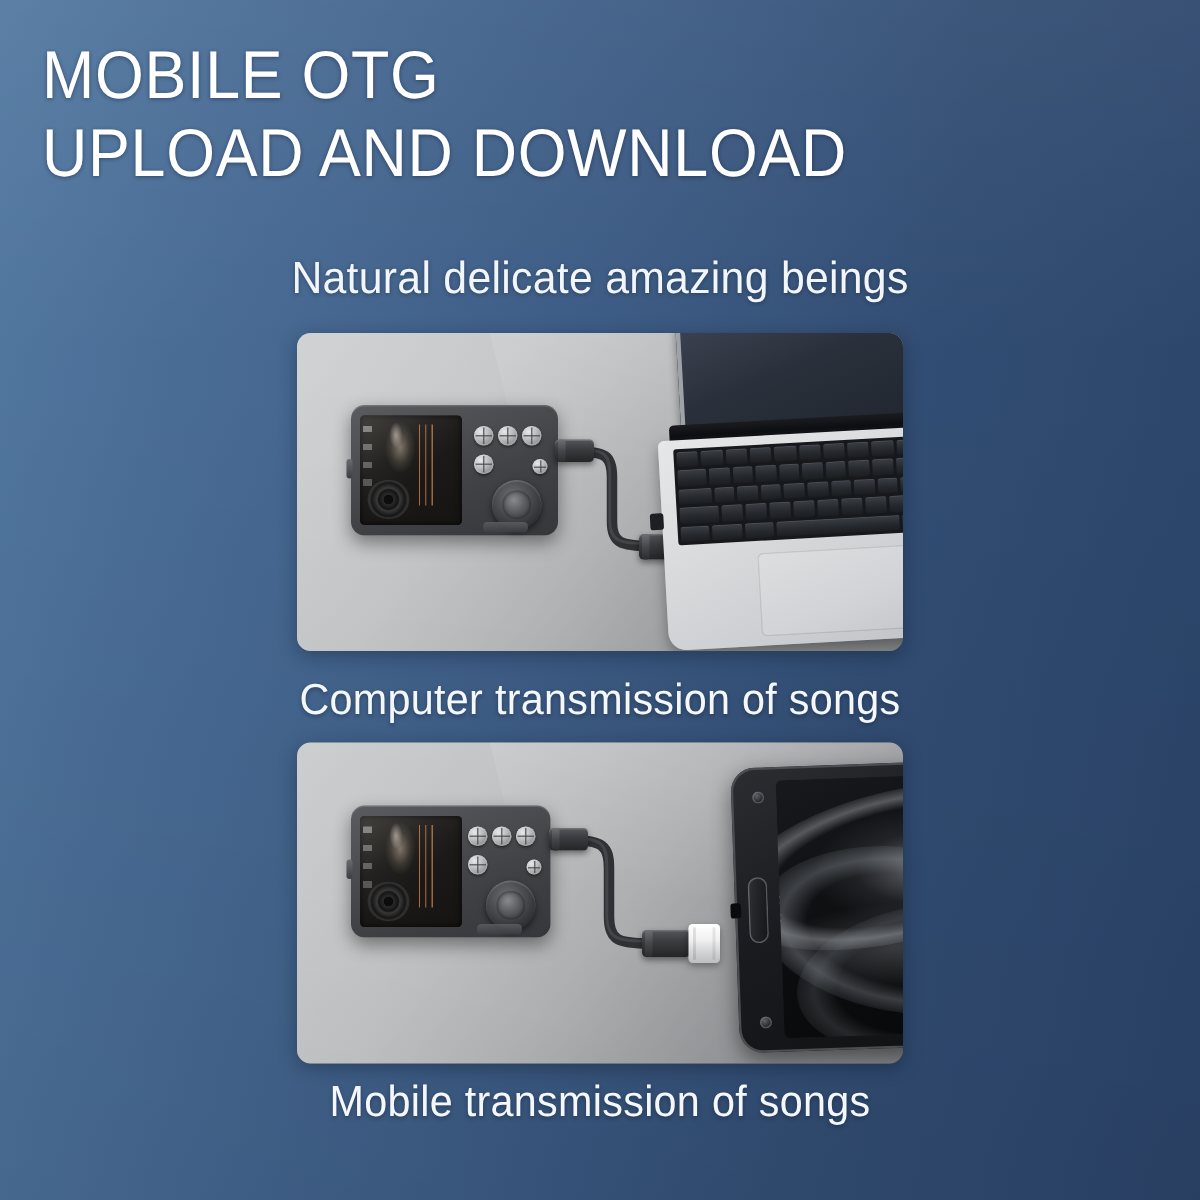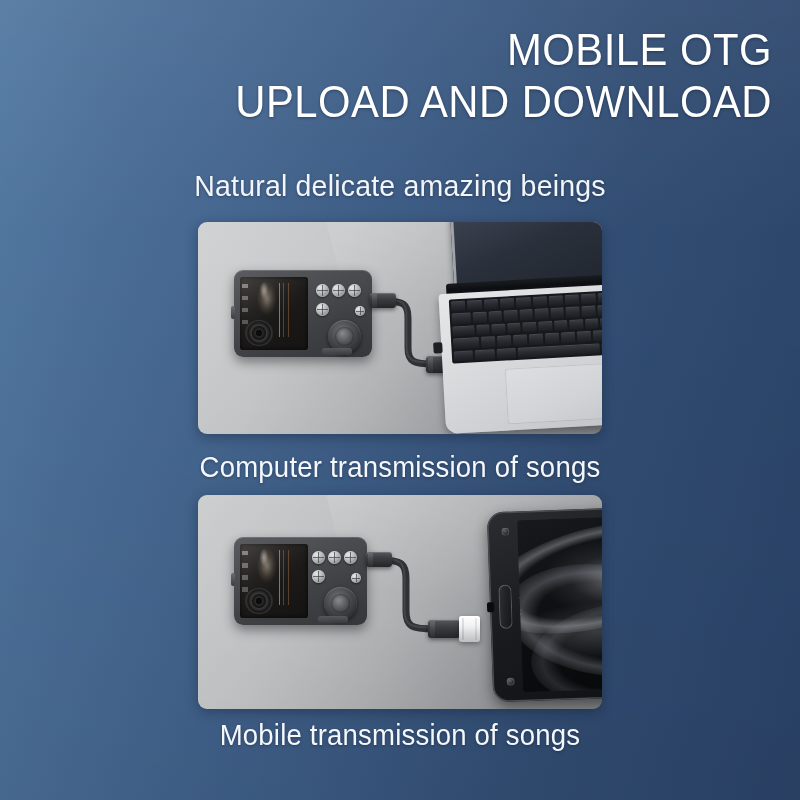--- a/index.html
+++ b/index.html
@@ -30,21 +30,21 @@
     background: linear-gradient(180deg, rgba(255,255,255,0.05) 0%, rgba(0,0,0,0) 30%, rgba(0,0,0,0.06) 100%);
     pointer-events: none;
   }
 
   
   .headline {
     position: absolute;
     top: 24px;
     left: 0;
     width: 800px;
-    text-align: right;
+    text-align: left;
     color: #ffffff;
     z-index: 4;
   }
   .headline-line {
     display: block;
     font-size: 45px;
     line-height: 52px;
     font-weight: 400;
     letter-spacing: 0.5px;
     transform: scaleX(0.93);

